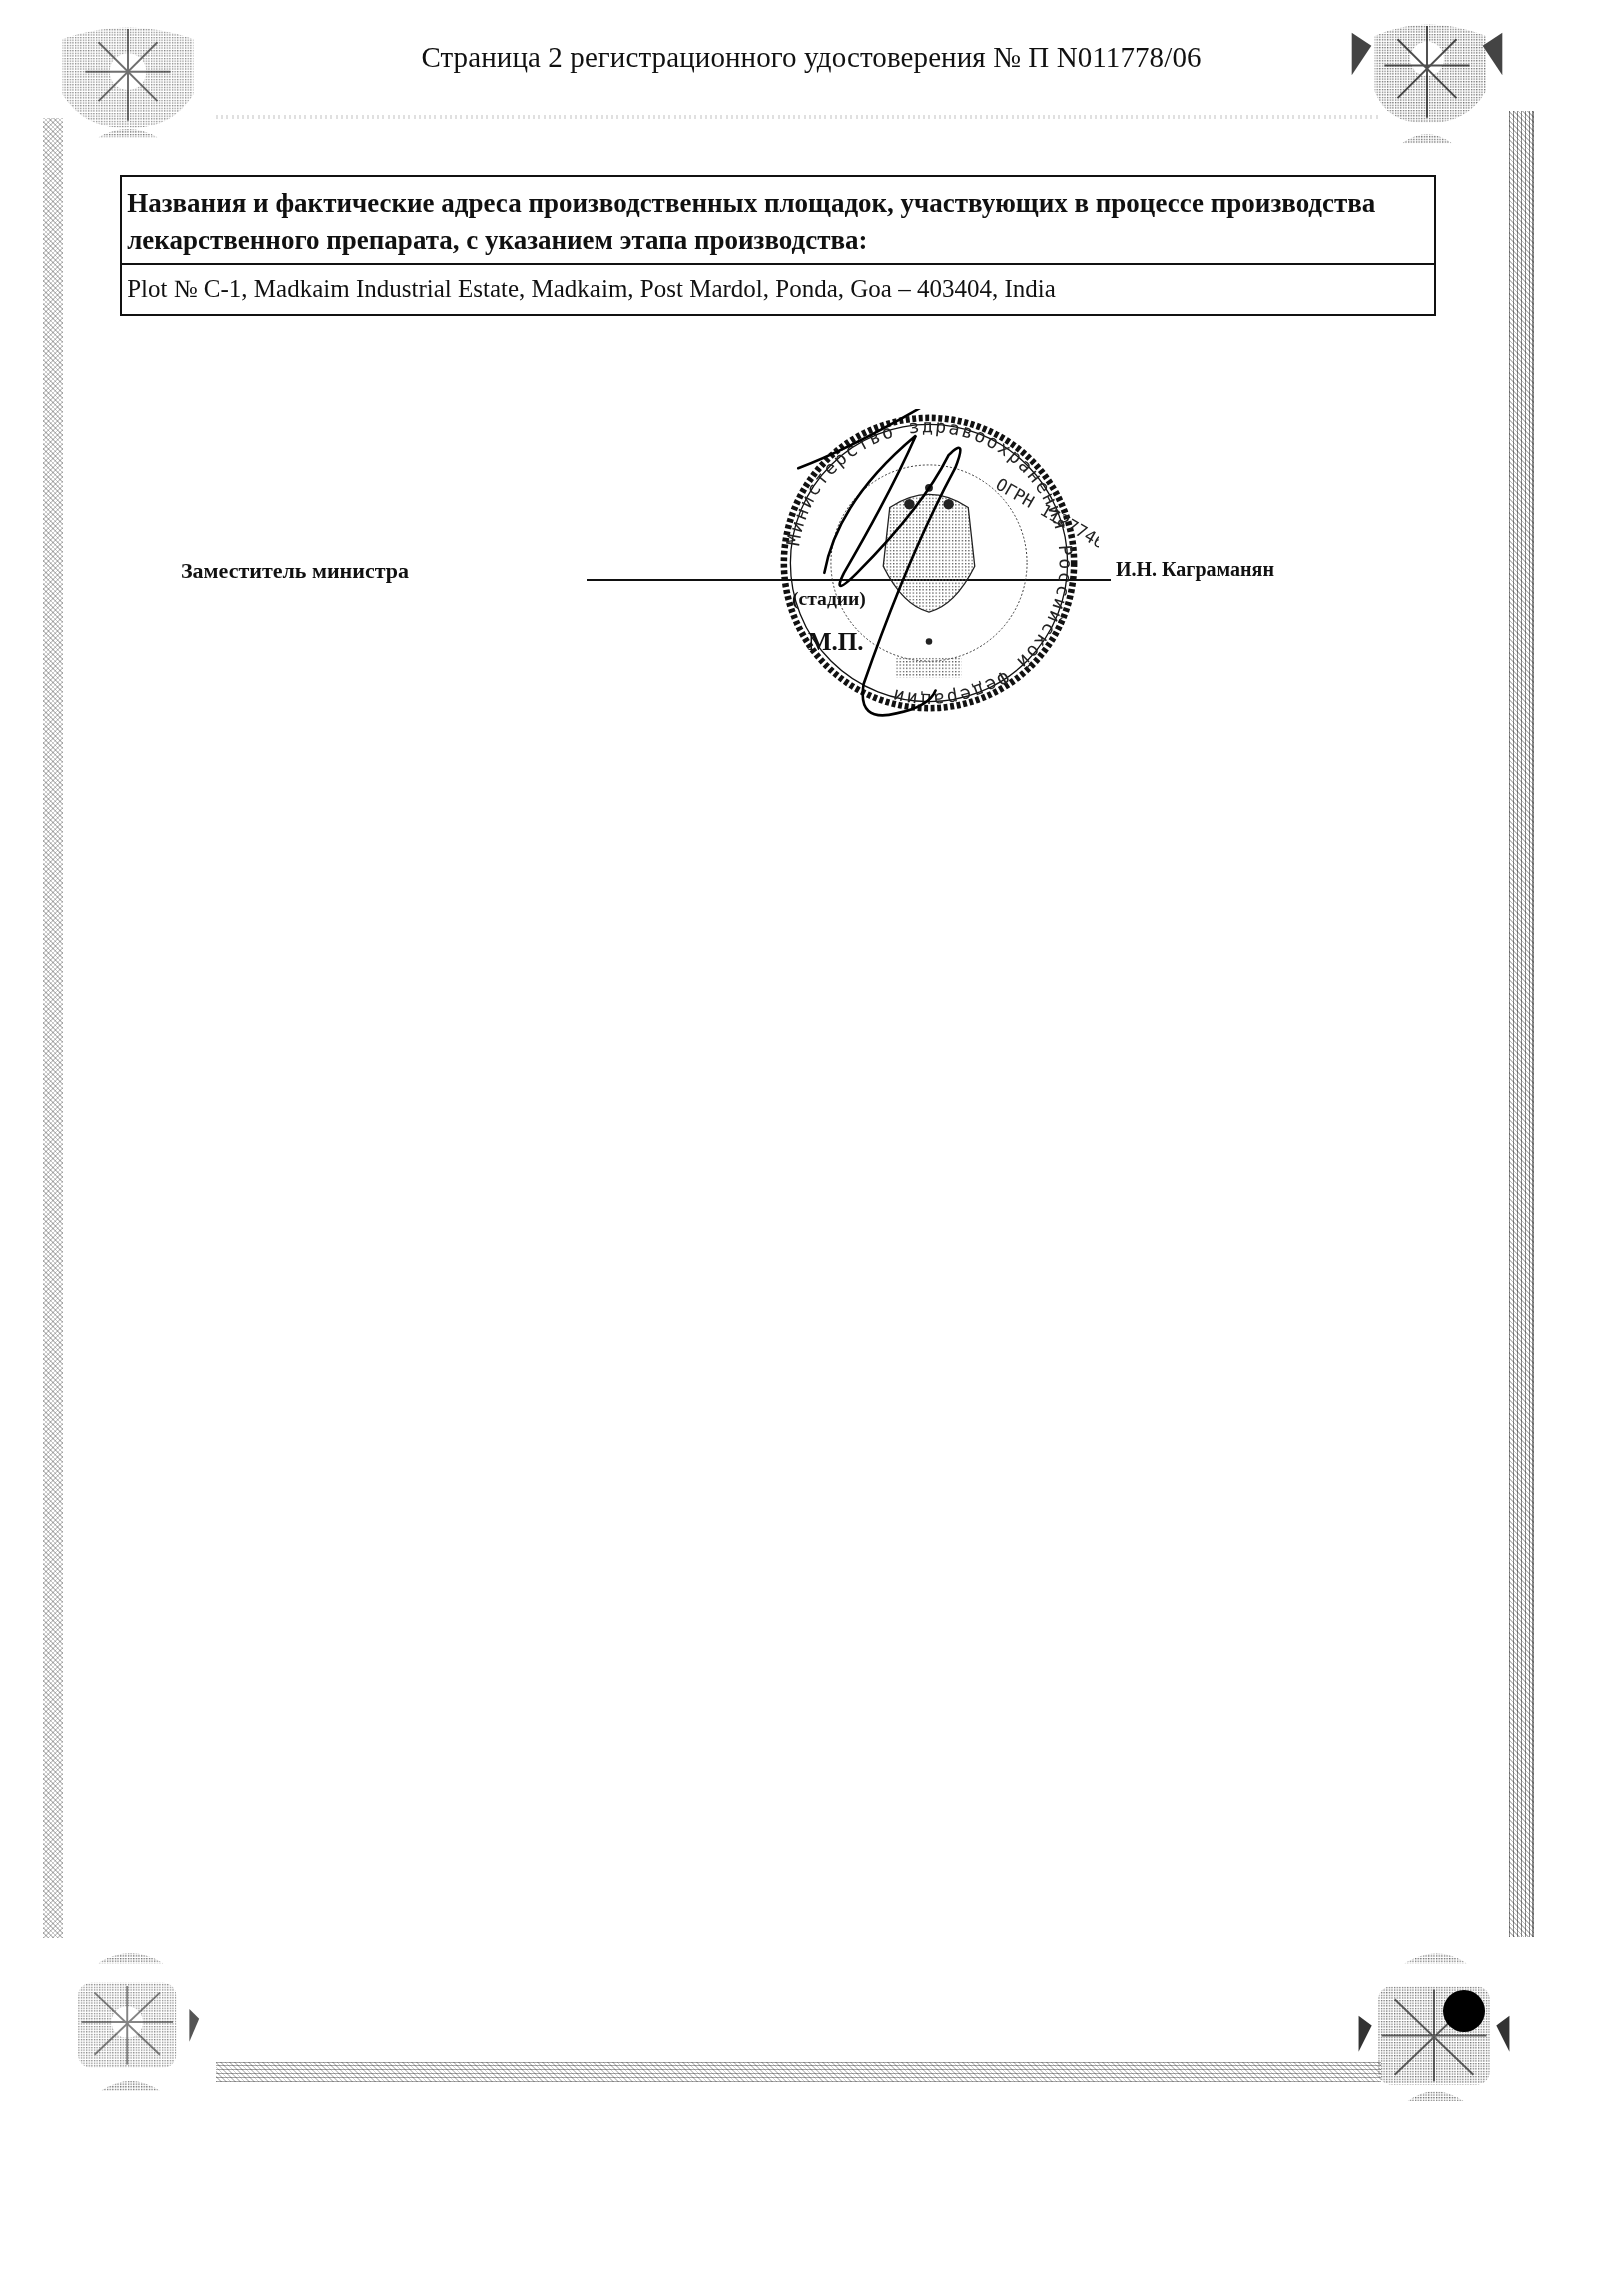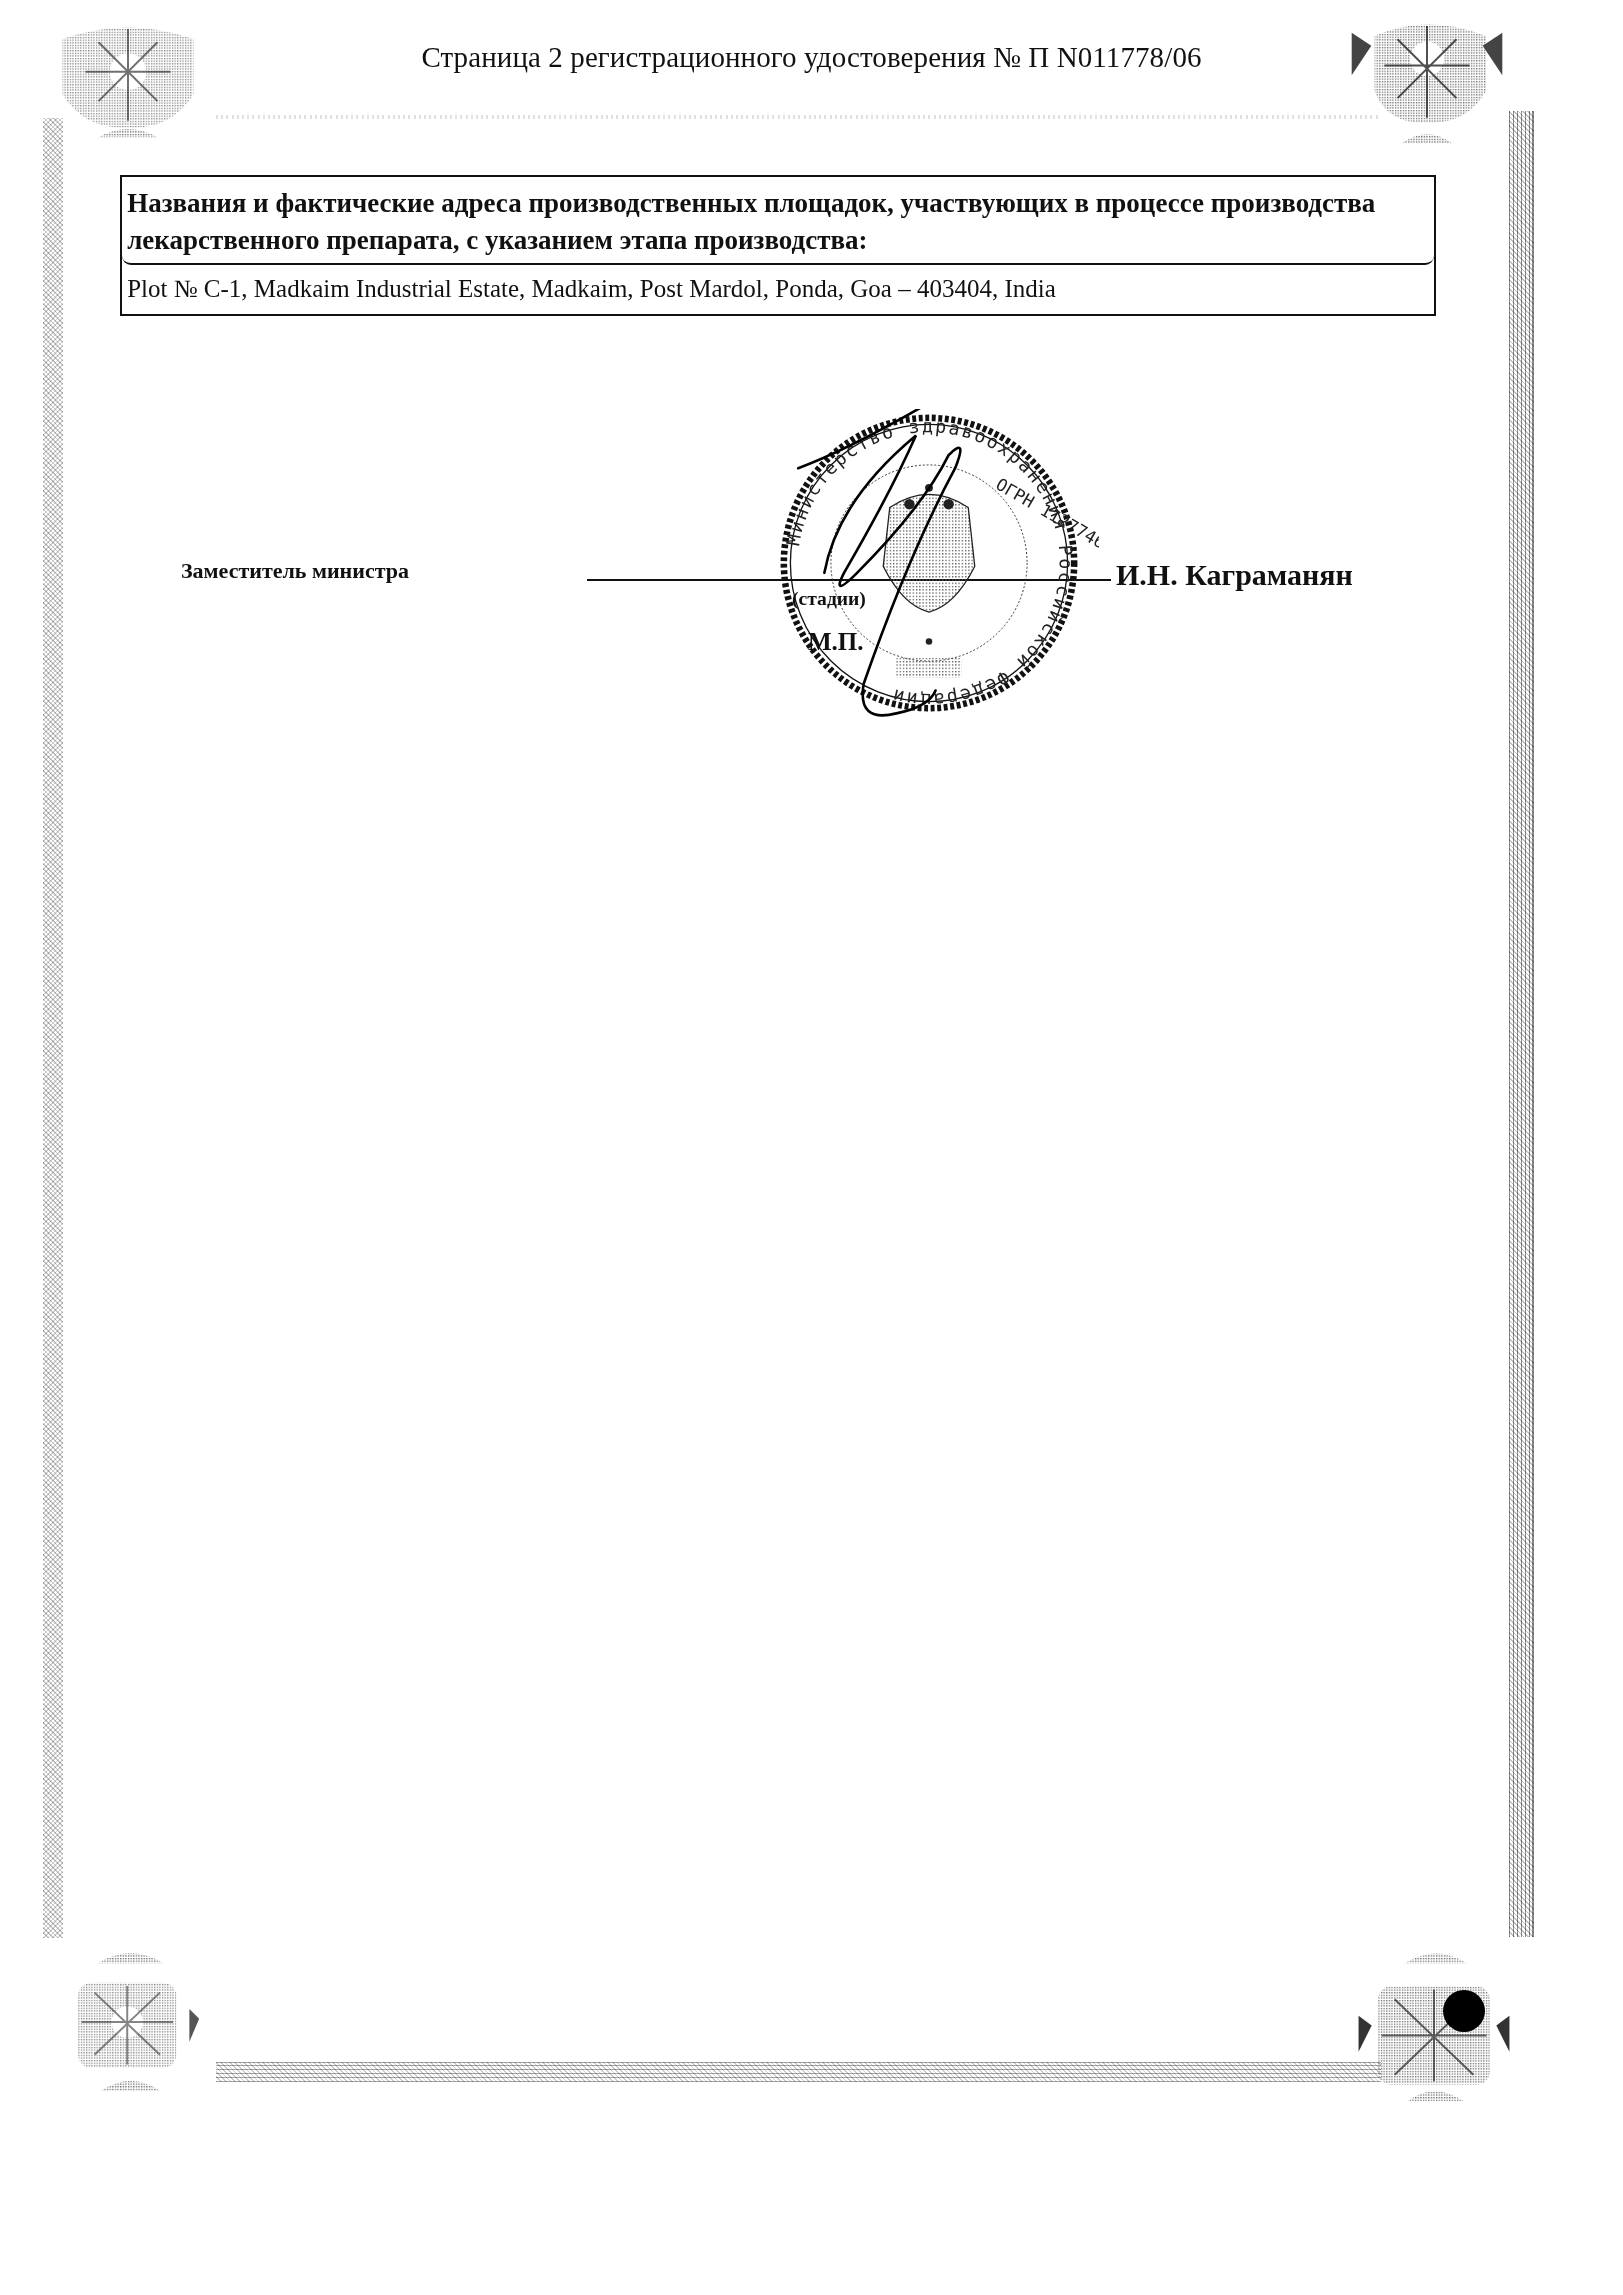--- a/index.html
+++ b/index.html
@@ -75,21 +75,20 @@
       position: absolute;
       left: 120px;
       top: 175px;
       width: 1316px;
       border: 2px solid #111;
       box-sizing: border-box;
     }
     .sites-table .row {
       border-bottom: 2px solid #111;
       box-sizing: border-box;
-      border-radius: 9px;
     }
     .sites-table .row:last-child { border-bottom: none; }
     .row-heading {
       padding: 7.9px 5.2px 11.8px 5.2px;
       font-weight: bold;
       font-size: 27px;
       line-height: 37px;
       height: 88px;
       box-sizing: border-box;
     }
@@ -135,21 +134,21 @@
       left: 181px;
       top: 558px;
       font-size: 22px;
       font-weight: bold;
       pointer-events: auto;
     }
     .sig-name {
       position: absolute;
       left: 1116px;
       top: 558px;
-      font-size: 30px;
+      font-size: 20px;
       font-weight: bold;
       pointer-events: auto;
     }
     .sig-line {
       position: absolute;
       left: 587px;
       top: 579px;
       width: 524px;
       height: 0;
       border-top: 2px solid #111;

